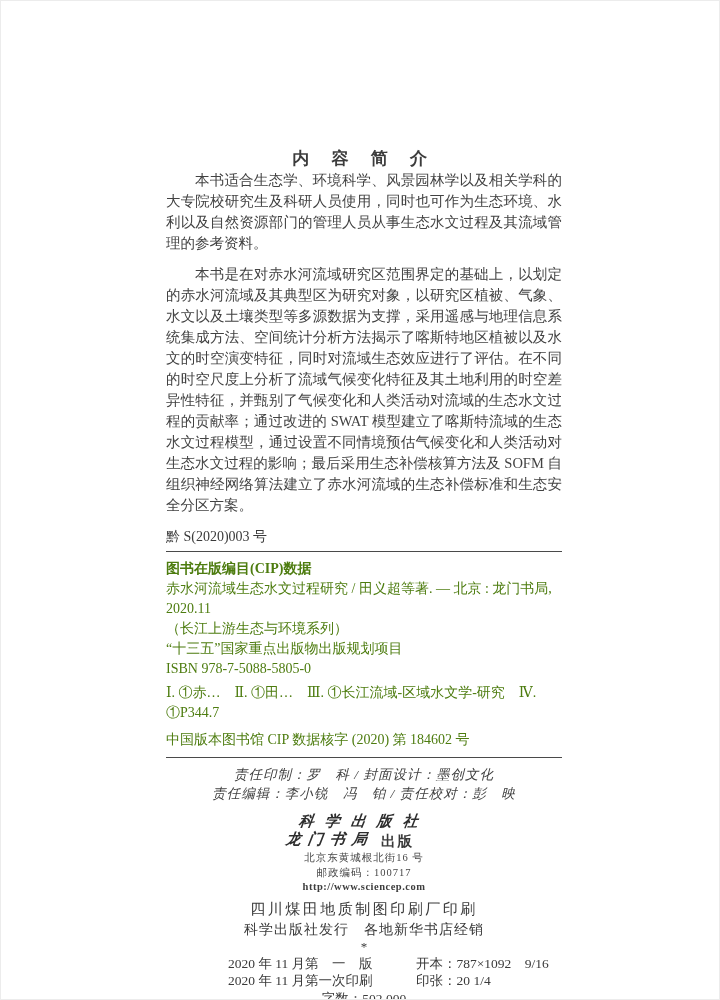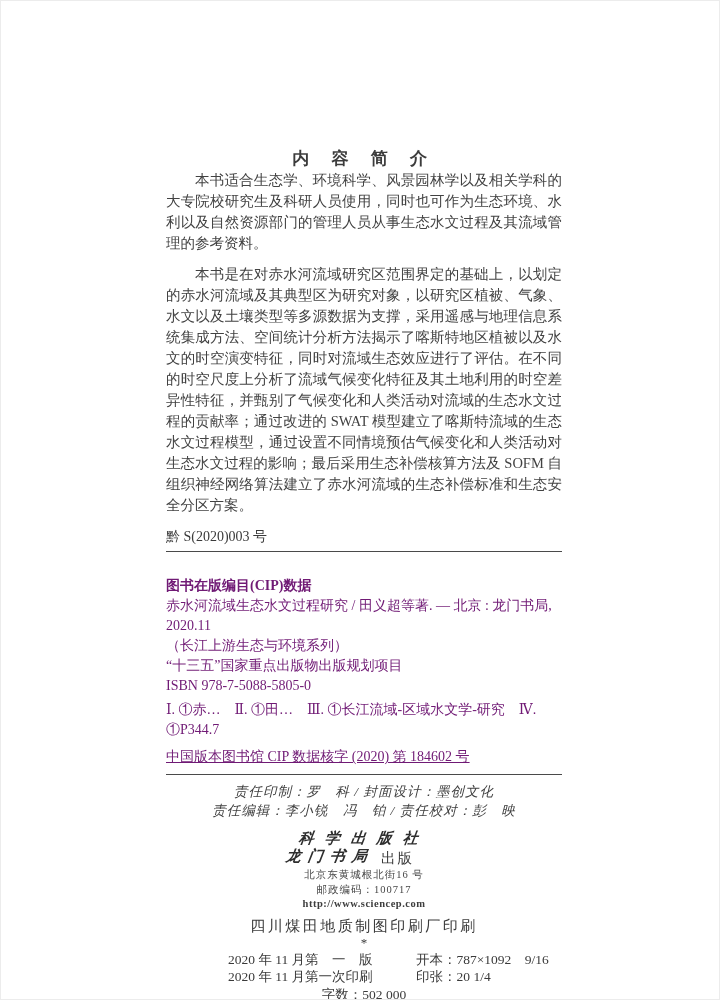--- a/index.html
+++ b/index.html
@@ -45,28 +45,28 @@
     font-size: 14px;
     color: #3a3a3a;
   }
   .rule {
     border: none;
     border-top: 1.5px solid #4a4a4a;
     margin: 5px 0 0 0;
     height: 0;
   }
   .cip {
-    margin-top: 24px;
+    margin-top: 7px;
     font-size: 14px;
     line-height: 20px;
-    color: #701a75;
+    color: #4d7c0f;
   }
   .cip-heading { font-weight: bold; }
   .cip-class { margin-top: 4px; }
-  .cip-registry { margin-top: 7px; text-decoration: underline; }
+  .cip-registry { margin-top: 7px; }
   .rule2 { margin-top: 7px; }
   .staff {
     margin-top: 7px;
     text-align: center;
     font-style: italic;
     font-size: 13.5px;
     line-height: 19px;
     letter-spacing: 1px;
     color: #3f3f3f;
   }
@@ -81,20 +81,21 @@
     color: #2e2e2e;
   }
   .logo-line1 .calli { font-size: 15px; letter-spacing: 11px; }
   .logo-line2 .calli { font-size: 15px; letter-spacing: 7px; margin-left: -28px; }
   .publish-label {
     font-size: 14.5px;
     letter-spacing: 2px;
     margin-left: 7px;
     color: #3a3a3a;
     vertical-align: -2px;
+    font-weight: bold;
   }
   .addr {
     font-size: 10.5px;
     line-height: 14.5px;
     color: #474747;
     letter-spacing: 1px;
   }
   .addr.addr-first { margin-top: 1px; }
   .addr.url { letter-spacing: 0.5px; font-weight: bold; color: #3d3d3d; }
   .printer {
@@ -163,20 +164,21 @@
       <div class="logo-line1">
         <span class="calli">科学出版社</span>
       </div>
       <div class="logo-line2">
         <span class="calli">龙门书局</span><span class="publish-label">出版</span>
       </div>
       <div class="addr addr-first">北京东黄城根北街16 号</div>
       <div class="addr">邮政编码：100717</div>
       <div class="addr url">http://www.sciencep.com</div>
       <div class="printer">四川煤田地质制图印刷厂印刷</div>
+      <div class="distribution">科学出版社发行　各地新华书店经销</div>
       <div class="star">*</div>
     </div>
 
     <div class="colophon">
       <div class="colophon-row">
         <span class="col-left">2020 年 11 月第　一　版</span>
         <span class="col-right">开本：787×1092　9/16</span>
       </div>
       <div class="colophon-row">
         <span class="col-left">2020 年 11 月第一次印刷</span>

